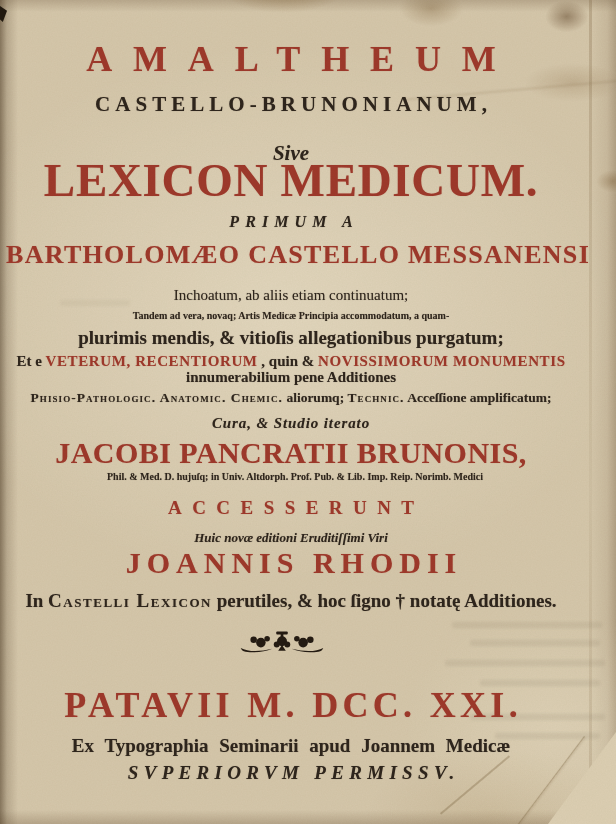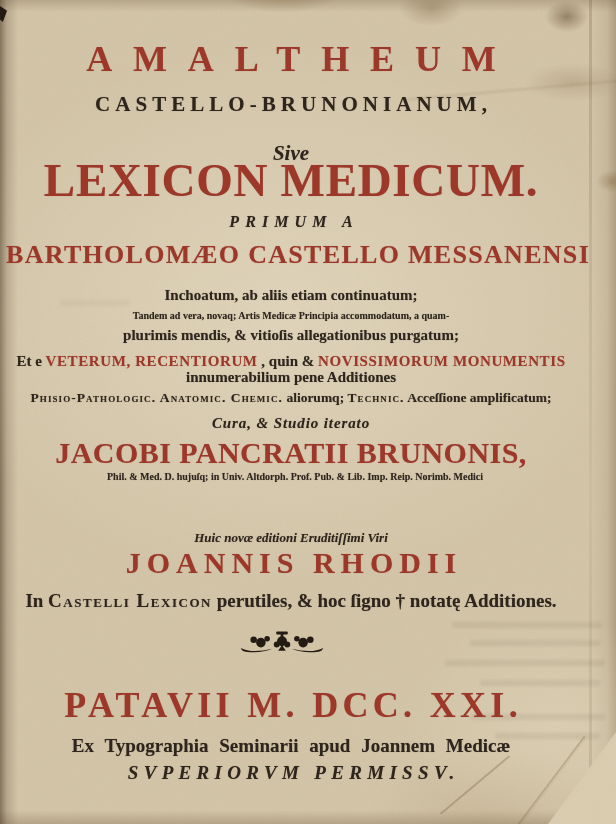--- a/index.html
+++ b/index.html
@@ -35,23 +35,23 @@
 
   .t-series   {top:38px;  font-size:36px; font-weight:700; letter-spacing:.58em; color:var(--red);}
   .t-series span{margin-right:-.58em;}
   .t-sub      {top:92px;  font-size:21px; font-weight:700; letter-spacing:.24em;}
   .t-sub span{margin-right:-.24em;}
   .t-sive     {top:129px; font-size:21px; font-style:italic; font-weight:700;margin-top:12px;}
   .t-main     {top:153px; font-size:47px; font-weight:700; letter-spacing:.015em; color:var(--red);}
   .t-primum   {top:213px; font-size:16px; font-style:italic; font-weight:700; letter-spacing:.38em;}
   .t-primum span{margin-right:-.38em;}
   .t-author   {top:240px; font-size:26px; font-weight:700; letter-spacing:.05em; color:var(--red);}
-  .t-inchoatum{top:287px; font-size:15px; font-weight:700;}
+  .t-inchoatum{top:287px; font-size:15px; font-weight:400;}
   .t-tandem1  {top:310px; font-size:10px; font-weight:700;}
-  .t-tandem2  {top:327px; font-size:15px; font-weight:700;}
+  .t-tandem2  {top:327px; font-size:19px; font-weight:700;}
   .t-sources1 {top:353px; font-size:15px; font-weight:700;}
   .t-sources1 .red{letter-spacing:.04em;}
   .t-sources2 {top:369px; font-size:15px; font-weight:700;}
   .t-disc     {top:390px; font-size:13.5px; font-weight:700;}
   .t-cura     {top:415px; font-size:15px; font-style:italic; font-weight:700; letter-spacing:.06em;}
   .t-editor   {top:436px; font-size:30px; font-weight:700; letter-spacing:.015em; color:var(--red);}
   .t-titles   {top:471px; font-size:10px; font-weight:700; left:2px; right:28px;}
   .t-access   {top:497px; font-size:19px; font-weight:700; letter-spacing:.55em; color:var(--red);}
   .t-access span{margin-right:-.55em;}
   .t-huic     {top:530px; font-size:13px; font-style:italic; font-weight:700;}
@@ -120,20 +120,21 @@
   </div>
   <div class="line t-sources2 soft">innumerabilium pene Additiones</div>
   <div class="line t-disc soft">
     <span class="sc">Phisio-Pathologic. Anatomic. Chemic.</span><span> aliorumq; </span><span class="sc">Technic.</span><span> Acceſſione amplificatum;</span>
   </div>
 
   <div class="line t-cura soft">Cura, &amp; Studio iterato</div>
   <div class="line t-editor softr">JACOBI PANCRATII BRUNONIS,</div>
   <div class="line t-titles soft">Phil. &amp; Med. D. hujuſq; in Univ. Altdorph. Prof. Pub. &amp; Lib. Imp. Reip. Norimb. Medici</div>
 
+  <div class="line t-access softr"><span>ACCESSERUNT</span></div>
   <div class="line t-huic soft">Huic novæ editioni Eruditiſſimi Viri</div>
   <div class="line t-rhodii softr"><span>JOANNIS RHODII</span></div>
   <div class="line t-addit soft">
     <span>In </span><span class="sc">Castelli Lexicon</span><span> perutiles, &amp; hoc ſigno † notatę Additiones.</span>
   </div>
 
   <svg class="ornament" viewBox="0 0 100 30" aria-hidden="true">
     <g fill="#241b12" stroke="none">
       <rect x="44" y="1" width="12" height="3" rx="1"></rect>
       <rect x="48.6" y="2" width="2.8" height="7"></rect>

